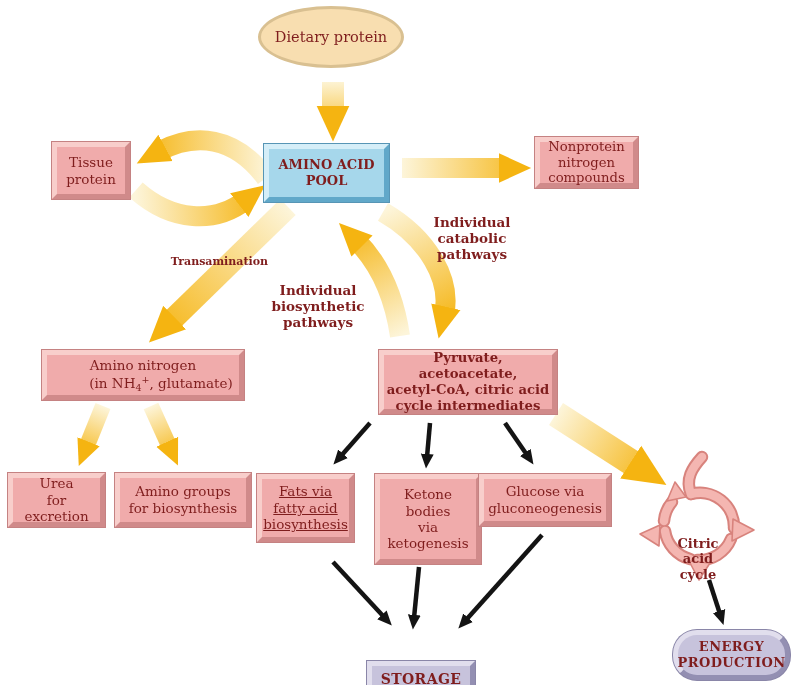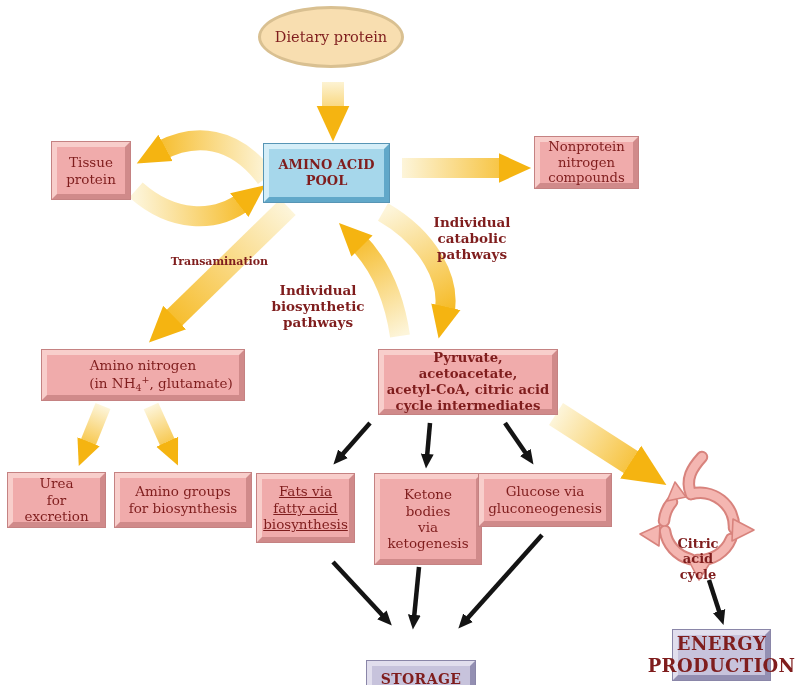--- a/index.html
+++ b/index.html
@@ -177,21 +177,21 @@
 
   <div class="box b-pink" style="left:479px;top:474px;width:132px;height:52px;">
     <span>Glucose via</span>
     <span>gluconeogenesis</span>
   </div>
 
   <div class="box b-lav" style="left:367px;top:637px;width:108px;height:37px;font-size:14px;margin-top:24px;">
     <span>STORAGE</span>
   </div>
 
-  <div class="box b-lav" style="left:673px;top:630px;width:97px;height:50px;font-size:18px;">
+  <div class="box b-lav" style="left:673px;top:630px;width:117px;height:50px;font-size:13px;border-radius:24px;">
     <span>ENERGY</span>
     <span>PRODUCTION</span>
   </div>
 
   <div class="lbl" style="left:108px;top:255px;width:160px;text-align:right;font-size:11px;">Transamination</div>
 
   <div class="lbl" style="left:258px;top:282px;width:120px;">
     <span>Individual</span><br>
     <span>biosynthetic</span><br>
     <span>pathways</span>

